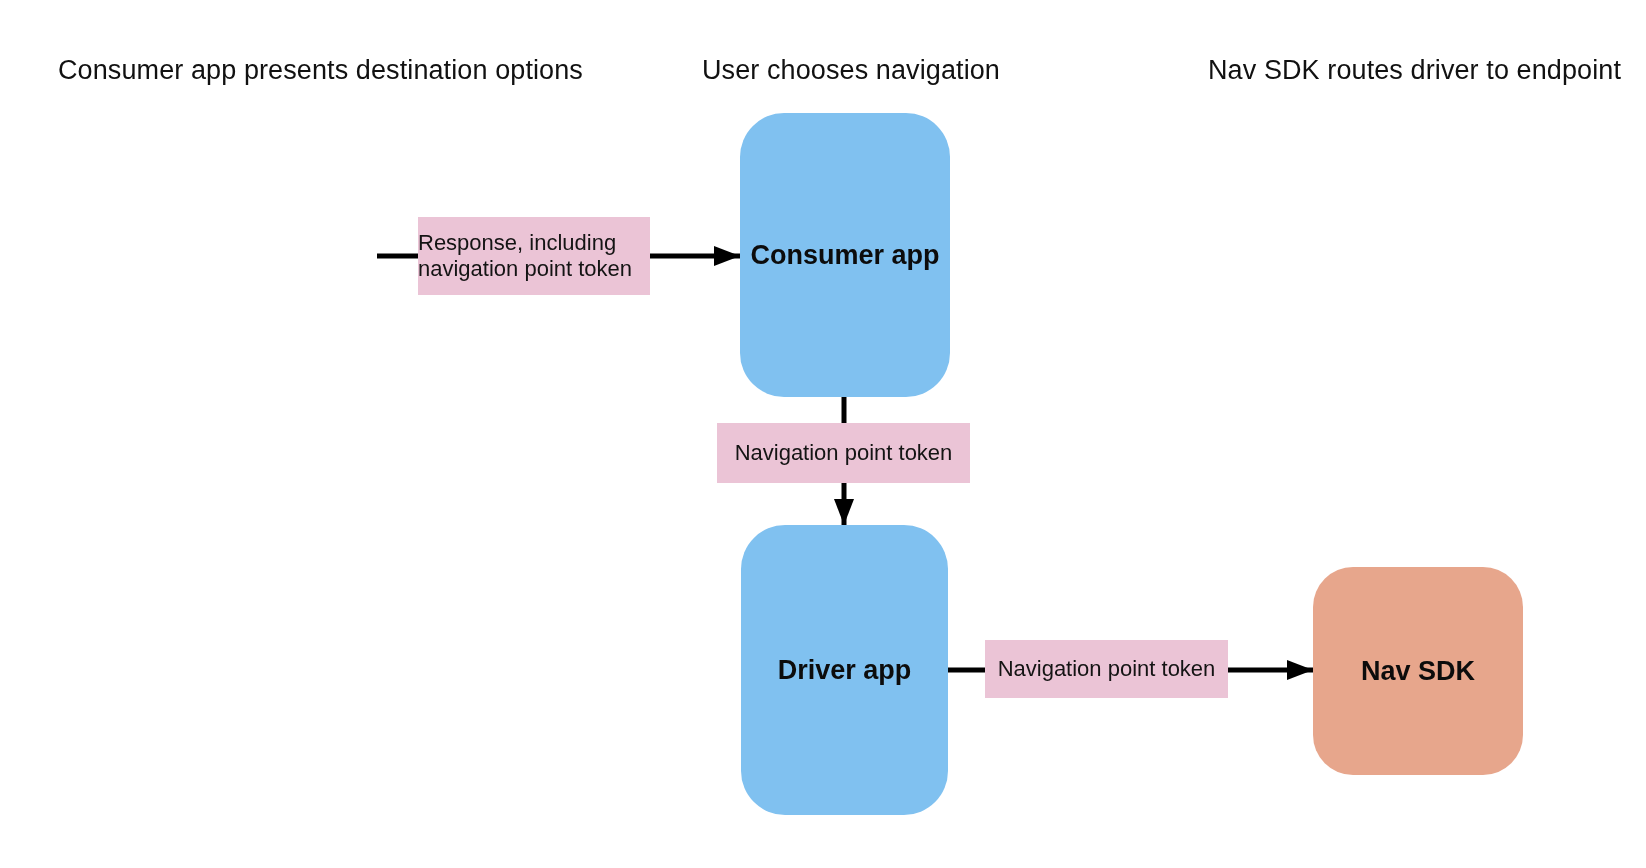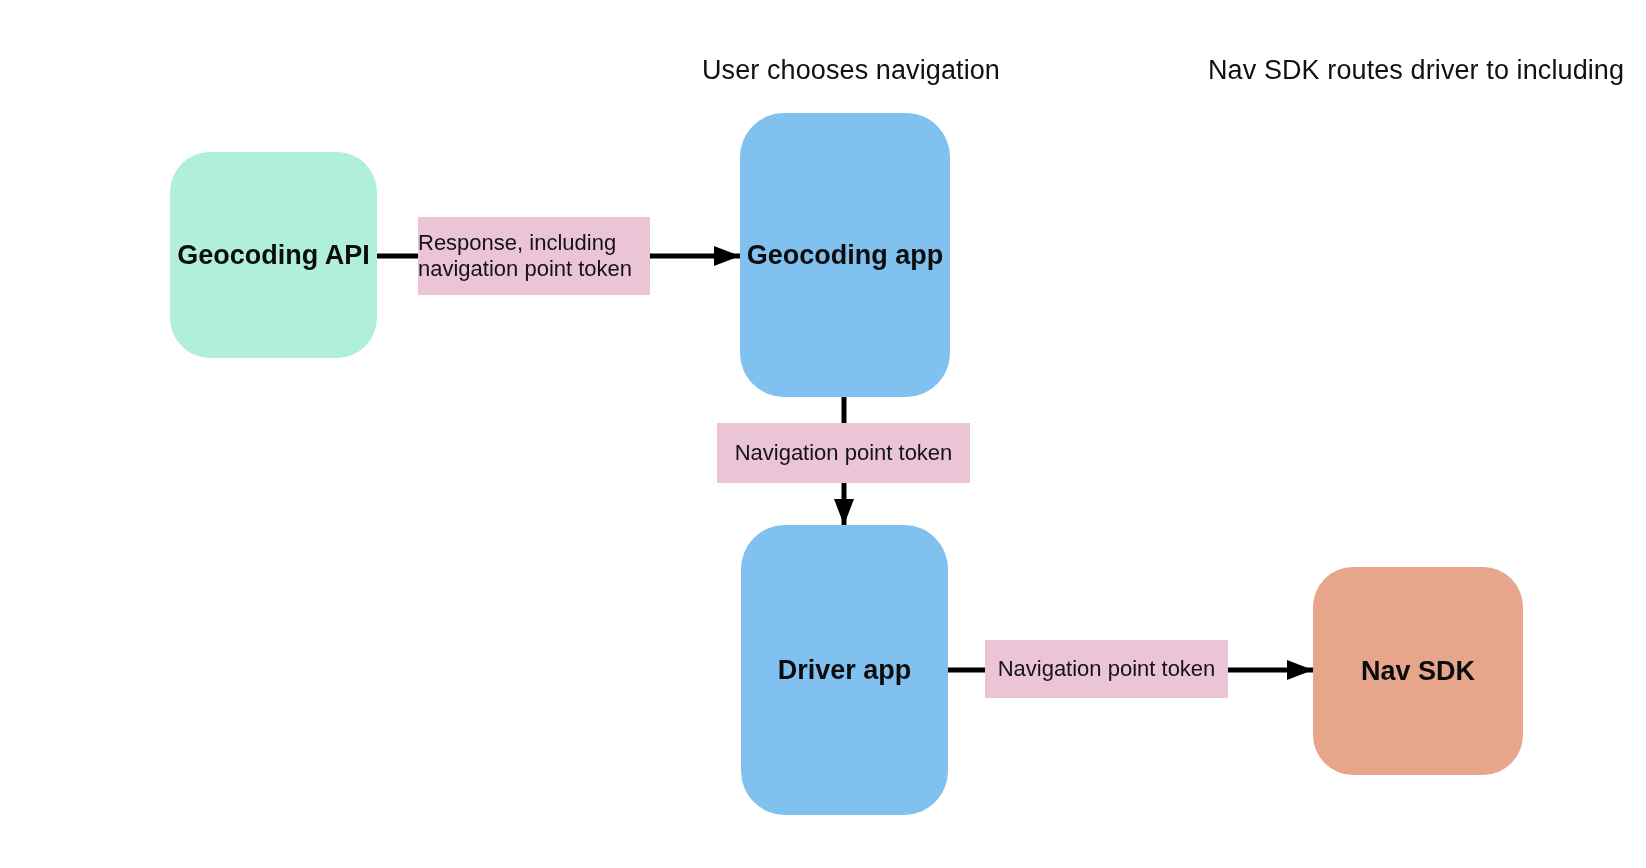--- a/index.html
+++ b/index.html
@@ -78,39 +78,39 @@
     left: 0; top: 0;
     width: 1646px; height: 868px;
     pointer-events: none;
   }
 </style>
 </head>
 <body>
 
 <div class="canvas" style="background-color: rgb(255, 255, 255);">
 
+  <div class="col-header header-1">Consumer app presents destination options</div>
   <div class="col-header header-2">User chooses navigation</div>
-  <div class="col-header header-3">Nav SDK routes driver to including</div>
+  <div class="col-header header-3">Nav SDK routes driver to endpoint</div>
 
   <svg class="connector-layer" width="1646" height="868" viewBox="0 0 1646 868" xmlns="http://www.w3.org/2000/svg">
     <defs>
       <marker id="arrowhead" markerUnits="userSpaceOnUse" markerWidth="28" markerHeight="22" refX="26" refY="10" orient="auto">
         <path id="arrowhead-path" d="M0,0 L26,10 L0,20 Z" fill="#000000"></path>
       </marker>
     </defs>
     <line class="edge-line" x1="377" y1="256" x2="419" y2="256" stroke="#000000" stroke-width="5"></line>
     <line class="edge-line" x1="650" y1="256" x2="740" y2="256" stroke="#000000" stroke-width="5" marker-end="url(#arrowhead)"></line>
     <line class="edge-line" x1="844" y1="397" x2="844" y2="424" stroke="#000000" stroke-width="5"></line>
     <line class="edge-line" x1="844" y1="483" x2="844" y2="525" stroke="#000000" stroke-width="5" marker-end="url(#arrowhead)"></line>
     <line class="edge-line" x1="947" y1="670" x2="986" y2="670" stroke="#000000" stroke-width="5"></line>
     <line class="edge-line" x1="1228" y1="670" x2="1313" y2="670" stroke="#000000" stroke-width="5" marker-end="url(#arrowhead)"></line>
   </svg>
 
   <div class="edge-label edge-label-1" style="background-color: rgb(235, 196, 214);">Response, including navigation point token</div>
   <div class="edge-label edge-label-2" style="background-color: rgb(235, 196, 214);">Navigation point token</div>
   <div class="edge-label edge-label-3" style="background-color: rgb(235, 196, 214);">Navigation point token</div>
 
-  <div class="node node-geocoding" style="background-color: rgb(177, 240, 216);">Geocoding API</div>
-  <div class="node node-consumer" style="background-color: rgb(128, 193, 240);">Geocoding app</div>
+  <div class="node node-consumer" style="background-color: rgb(128, 193, 240);">Consumer app</div>
   <div class="node node-driver" style="background-color: rgb(128, 193, 240);">Driver app</div>
   <div class="node node-navsdk" style="background-color: rgb(231, 166, 140);">Nav SDK</div>
 
 </div>
 
 </body></html>

